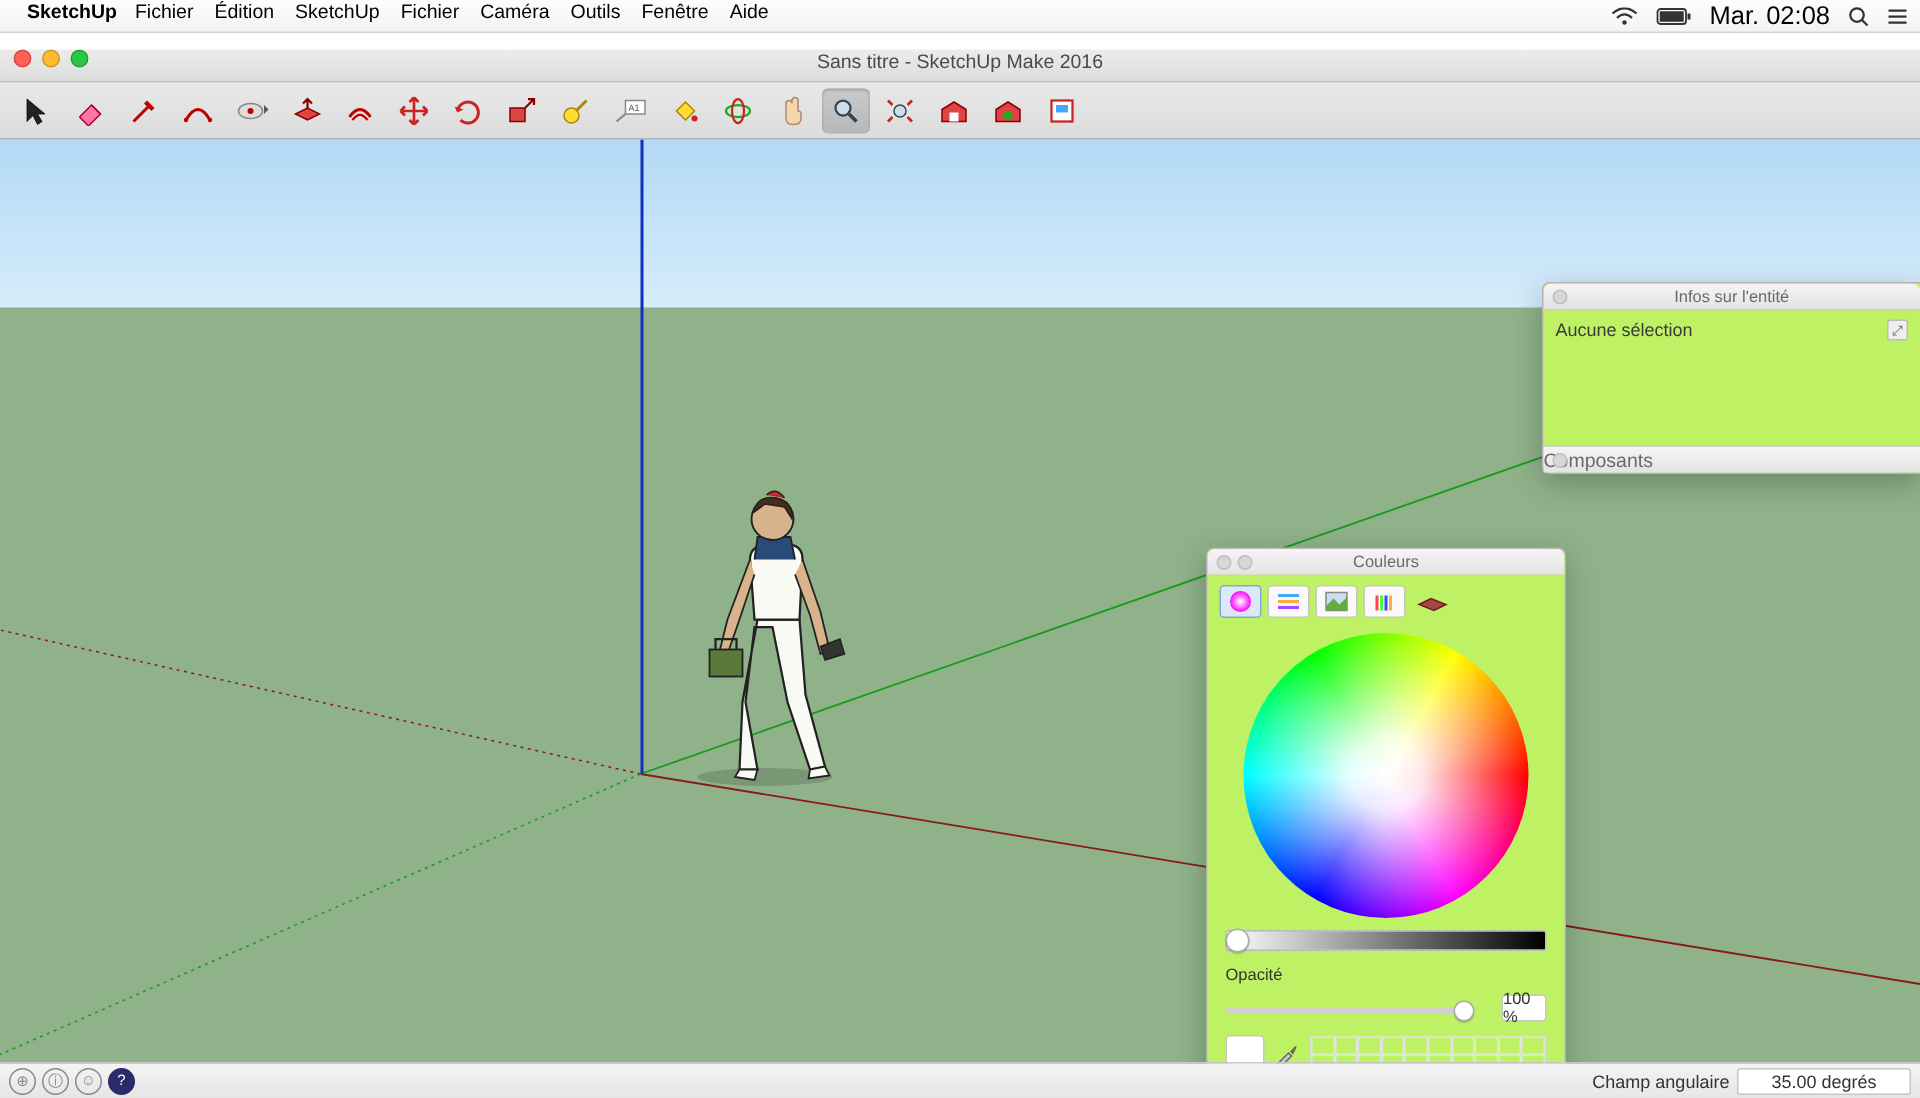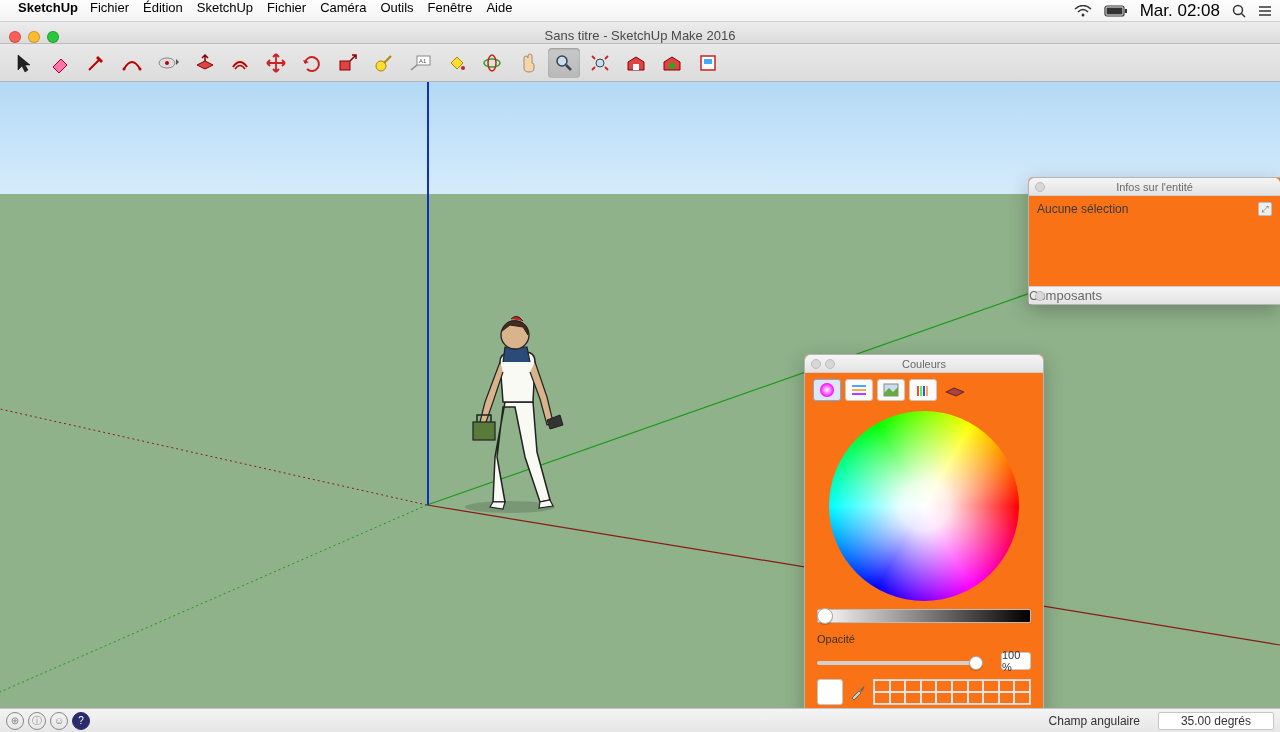--- a/index.html
+++ b/index.html
@@ -8,40 +8,40 @@
   
   .mac-menubar { height: 22px; background: linear-gradient(#fdfdfd,#f3f3f3); border-bottom:1px solid #d0d0d0; display:flex; padding:0 8px; font-size:13px; }
   .mac-menubar .apple { font-size:14px; margin-right:10px; }
   .mac-menubar .appname { font-weight:bold; margin-right:12px; }
   .mac-menubar .mitem { margin-right:14px; }
   .mac-menubar .spacer { flex:1; }
   .mac-menubar .right { display:flex; align-items:center; gap:12px; font-size:17px; }
   .mac-menubar .right svg { display:block; }
 
   
-  .titlebar { height:22px; background:linear-gradient(#ececec,#dcdcdc); border-bottom:1px solid #bdbdbd; display:flex; align-items:flex-end; position:relative; }
+  .titlebar { height:22px; background:linear-gradient(#ececec,#dcdcdc); border-bottom:1px solid #bdbdbd; display:flex; align-items:flex-start; position:relative;margin-top:11px; }
   .traffic { display:flex; gap:7px; padding-left:9px; }
   .tl { width:12px; height:12px; border-radius:50%; border:0.5px solid rgba(0,0,0,.2); }
   .tl.r{background:#ff5f57}.tl.y{background:#ffbd2e}.tl.g{background:#28c940}
   .titlebar .title { position:absolute; left:0; right:0; text-align:center; font-size:13px; color:#4a4a4a; pointer-events:none; }
 
   
   .toolbar { height:38px; background:linear-gradient(#e8e8e8,#dcdcdc); border-bottom:1px solid #b5b5b5; display:flex; align-items:center; padding:0 8px; gap:4px; }
   .tbtn { width:32px; height:30px; border-radius:4px; display:flex; align-items:center; justify-content:center; position:relative; }
   .tbtn.active { background:linear-gradient(#c9c9c9,#b8b8b8); box-shadow:inset 0 1px 2px rgba(0,0,0,.25); }
   .tbtn svg { display:block; }
 
   
   .viewport { position:relative; width:1280px; height:626px; background:#8fb28a; overflow:hidden; }
   .sky { position:absolute; left:0; top:0; width:100%; height:112px; background:linear-gradient(#b3d9f5,#d6ecfb); }
   .axis-z { position:absolute; left:427px; top:0; width:0; height:423px; border-left:2px solid #1030c0; }
   .human { position:absolute; left:455px; top:225px; }
 
   
-  .panel { position:absolute; background:#f97316; border:1px solid #b5b5b5; border-radius:5px; box-shadow:0 6px 20px rgba(0,0,0,.25); font-size:12px; }
+  .panel { position:absolute; background:#bef264; border:1px solid #b5b5b5; border-radius:5px; box-shadow:0 6px 20px rgba(0,0,0,.25); font-size:12px; }
   .panel .phead { height:18px; display:flex; align-items:center; justify-content:center; background:linear-gradient(#f5f5f5,#e3e3e3); border-bottom:1px solid #cfcfcf; border-radius:5px 5px 0 0; font-size:11px; color:#6a6a6a; position:relative; }
   .panel .phead .pdot { position:absolute; left:6px; width:10px; height:10px; border-radius:50%; background:#d7d7d7; border:0.5px solid #bdbdbd; }
   .panel .phead .pdot2 { left:20px; }
 
   .info-panel { right:0; top:95px; width:252px; border-right:none; border-radius:5px 0 0 5px; }
   .info-panel .body { padding:6px 8px 28px; display:flex; justify-content:space-between; align-items:flex-start; color:#3a3a3a; font-size:12px; min-height:90px; }
   .info-panel .expand { width:14px; height:14px; background:#eee; border:1px solid #bcbcbc; border-radius:2px; display:flex; align-items:center; justify-content:center; font-size:9px; color:#666;}
   .comp-head { height:18px; display:flex; align-items:center; justify-content:flex-start; background:linear-gradient(#f5f5f5,#e3e3e3); border-top:1px solid #cfcfcf; font-size:13px; color:#6a6a6a; position:relative;}
   .comp-head .pdot{position:absolute;left:6px;width:10px;height:10px;border-radius:50%;background:#d7d7d7;border:0.5px solid #bdbdbd;}
 
@@ -73,21 +73,21 @@
   .swatch-big { width:26px;height:26px;background:#fff;border:1px solid #c6c6c6;border-radius:3px;}
   .eyedrop { width:18px;height:18px; }
   .swatch-grid { flex:1; height:26px; display:grid; grid-template-columns:repeat(10,1fr); grid-template-rows:repeat(2,1fr); gap:0; border:1px solid #d4d4d4;}
   .swatch-grid div{border:0.5px solid #e3e3e3;}
 
   
   .statusbar { position:absolute; left:0; bottom:0; width:100%; height:24px; background:linear-gradient(#f4f4f4,#e6e6e6); border-top:1px solid #c6c6c6; display:flex; align-items:center; font-size:12px; color:#333; padding:0 6px; }
   .statusbar .sicon { width:18px;height:18px;border:1.5px solid #888;border-radius:50%;display:flex;align-items:center;justify-content:center;font-size:10px;color:#888;margin-right:4px;}
   .statusbar .sicon.dark{background:#2b2b6b;color:#fff;border-color:#2b2b6b;}
   .statusbar .spacer{flex:1;}
-  .statusbar .field{ background:#fff;border:1px solid #c6c6c6;border-radius:2px;padding:1px 22px;font-size:12px;min-width:110px;margin-left:18px;}
+  .statusbar .field{ background:#fff;border:1px solid #c6c6c6;border-radius:2px;padding:1px 22px;font-size:12px;min-width:110px;margin-left:5px;}
 </style>
 </head>
 <body>
 
 <div class="mac-menubar">
   <span class="apple"></span>
   <span class="appname">SketchUp</span>
   <span class="mitem">Fichier</span>
   <span class="mitem">Édition</span>
   <span class="mitem">SketchUp</span>

